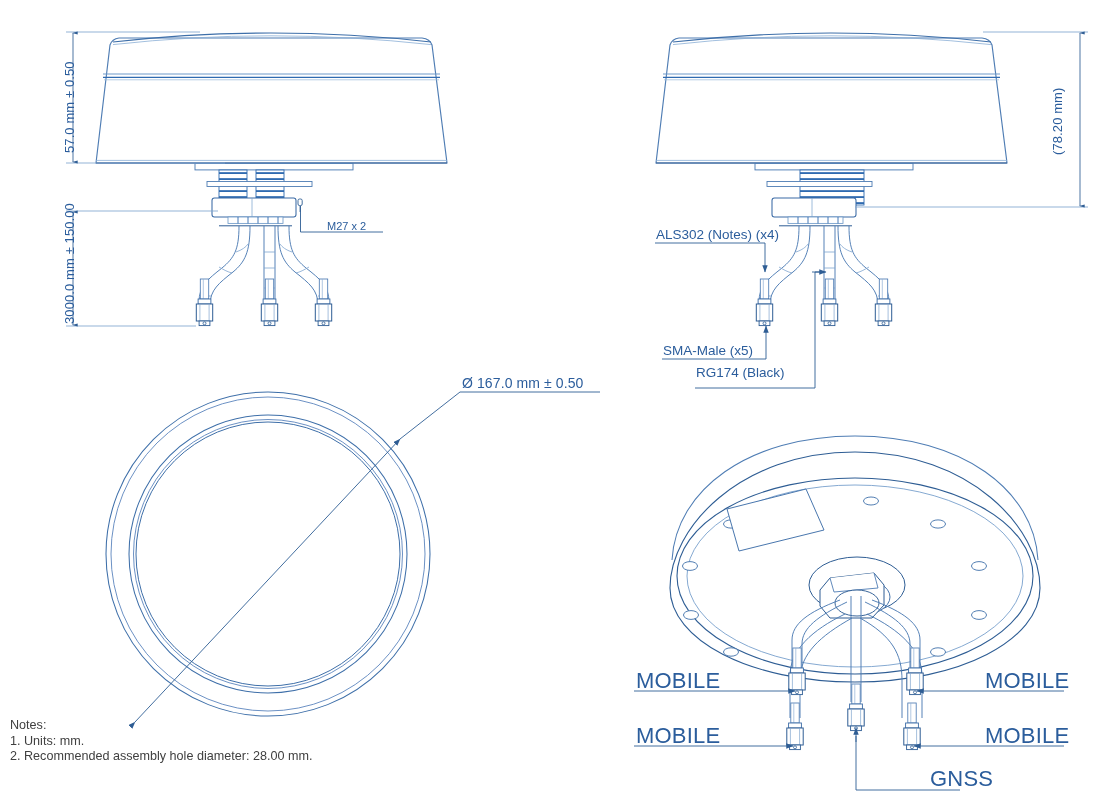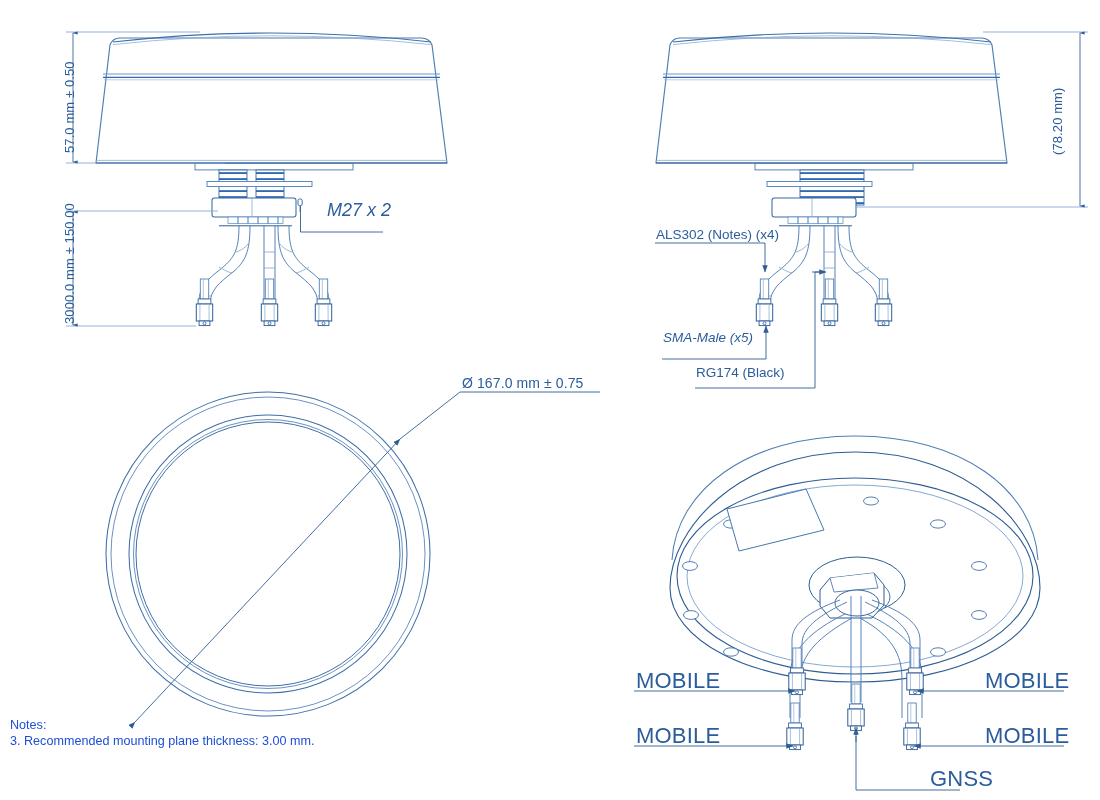--- a/index.html
+++ b/index.html
@@ -43,21 +43,21 @@
     font-size: 13.5px;
   }
   .port-label {
     font-size: 22px;
     letter-spacing: 0.2px;
   }
   .notes-block {
     position: absolute;
     left: 10px;
     top: 718px;
-    color: #1d4ed8;
+    color: #404040;
     font-size: 12.6px;
     line-height: 15.6px;
   }
   .notes-block div { white-space: nowrap; }
 </style>
 </head>
 <body>
 
 <div id="sheet">
 
@@ -343,40 +343,41 @@
         <path d="M960,790 L856,790 L856,736"></path>
         <line x1="856" y1="742" x2="856" y2="728" marker-end="url(#arrSolid)"></line>
       </g>
     </g>
   </svg>
 
   <div class="dim-label dim-vert" style="left:63px; top:153px;">57.0 mm ± 0.50</div>
 
   <div class="dim-label dim-vert" style="left:63px; top:324px;">3000.0 mm ± 150.00</div>
 
-  <div class="callout-label" style="left:327px; top:201px; font-size:18px;font-style:italic;">M27 x 2</div>
+  <div class="callout-label" style="left:327px; top:221px; font-size:11px;">M27 x 2</div>
 
   <div class="dim-label dim-vert" style="left:1051px; top:155px;">(78.20 mm)</div>
 
   <div class="callout-label" style="left:656px; top:228px;">ALS302 (Notes) (x4)</div>
 
-  <div class="callout-label" style="left:663px; top:331px;font-style:italic;">SMA-Male (x5)</div>
+  <div class="callout-label" style="left:663px; top:344px;">SMA-Male (x5)</div>
 
   <div class="callout-label" style="left:696px; top:366px;">RG174 (Black)</div>
 
-  <div class="dim-label" style="left:462px; top:376px; font-size:14px;">Ø  167.0 mm ± 0.75</div>
+  <div class="dim-label" style="left:462px; top:376px; font-size:14px;">Ø  167.0 mm ± 0.50</div>
 
   <div class="port-label" style="left:636px; top:670px;">MOBILE</div>
 
   <div class="port-label" style="left:985px; top:670px;">MOBILE</div>
 
   <div class="port-label" style="left:636px; top:725px;">MOBILE</div>
 
   <div class="port-label" style="left:985px; top:725px;">MOBILE</div>
 
   <div class="port-label" style="left:891px; top:768px;margin-left:39px;">GNSS</div>
 
   <div class="notes-block">
     <div>Notes:</div>
-    <div>3. Recommended mounting plane thickness: 3.00 mm.</div>
+    <div>1. Units: mm.</div>
+    <div>2. Recommended assembly hole diameter: 28.00 mm.</div>
   </div>
 
 </div>
 
 </body></html>

